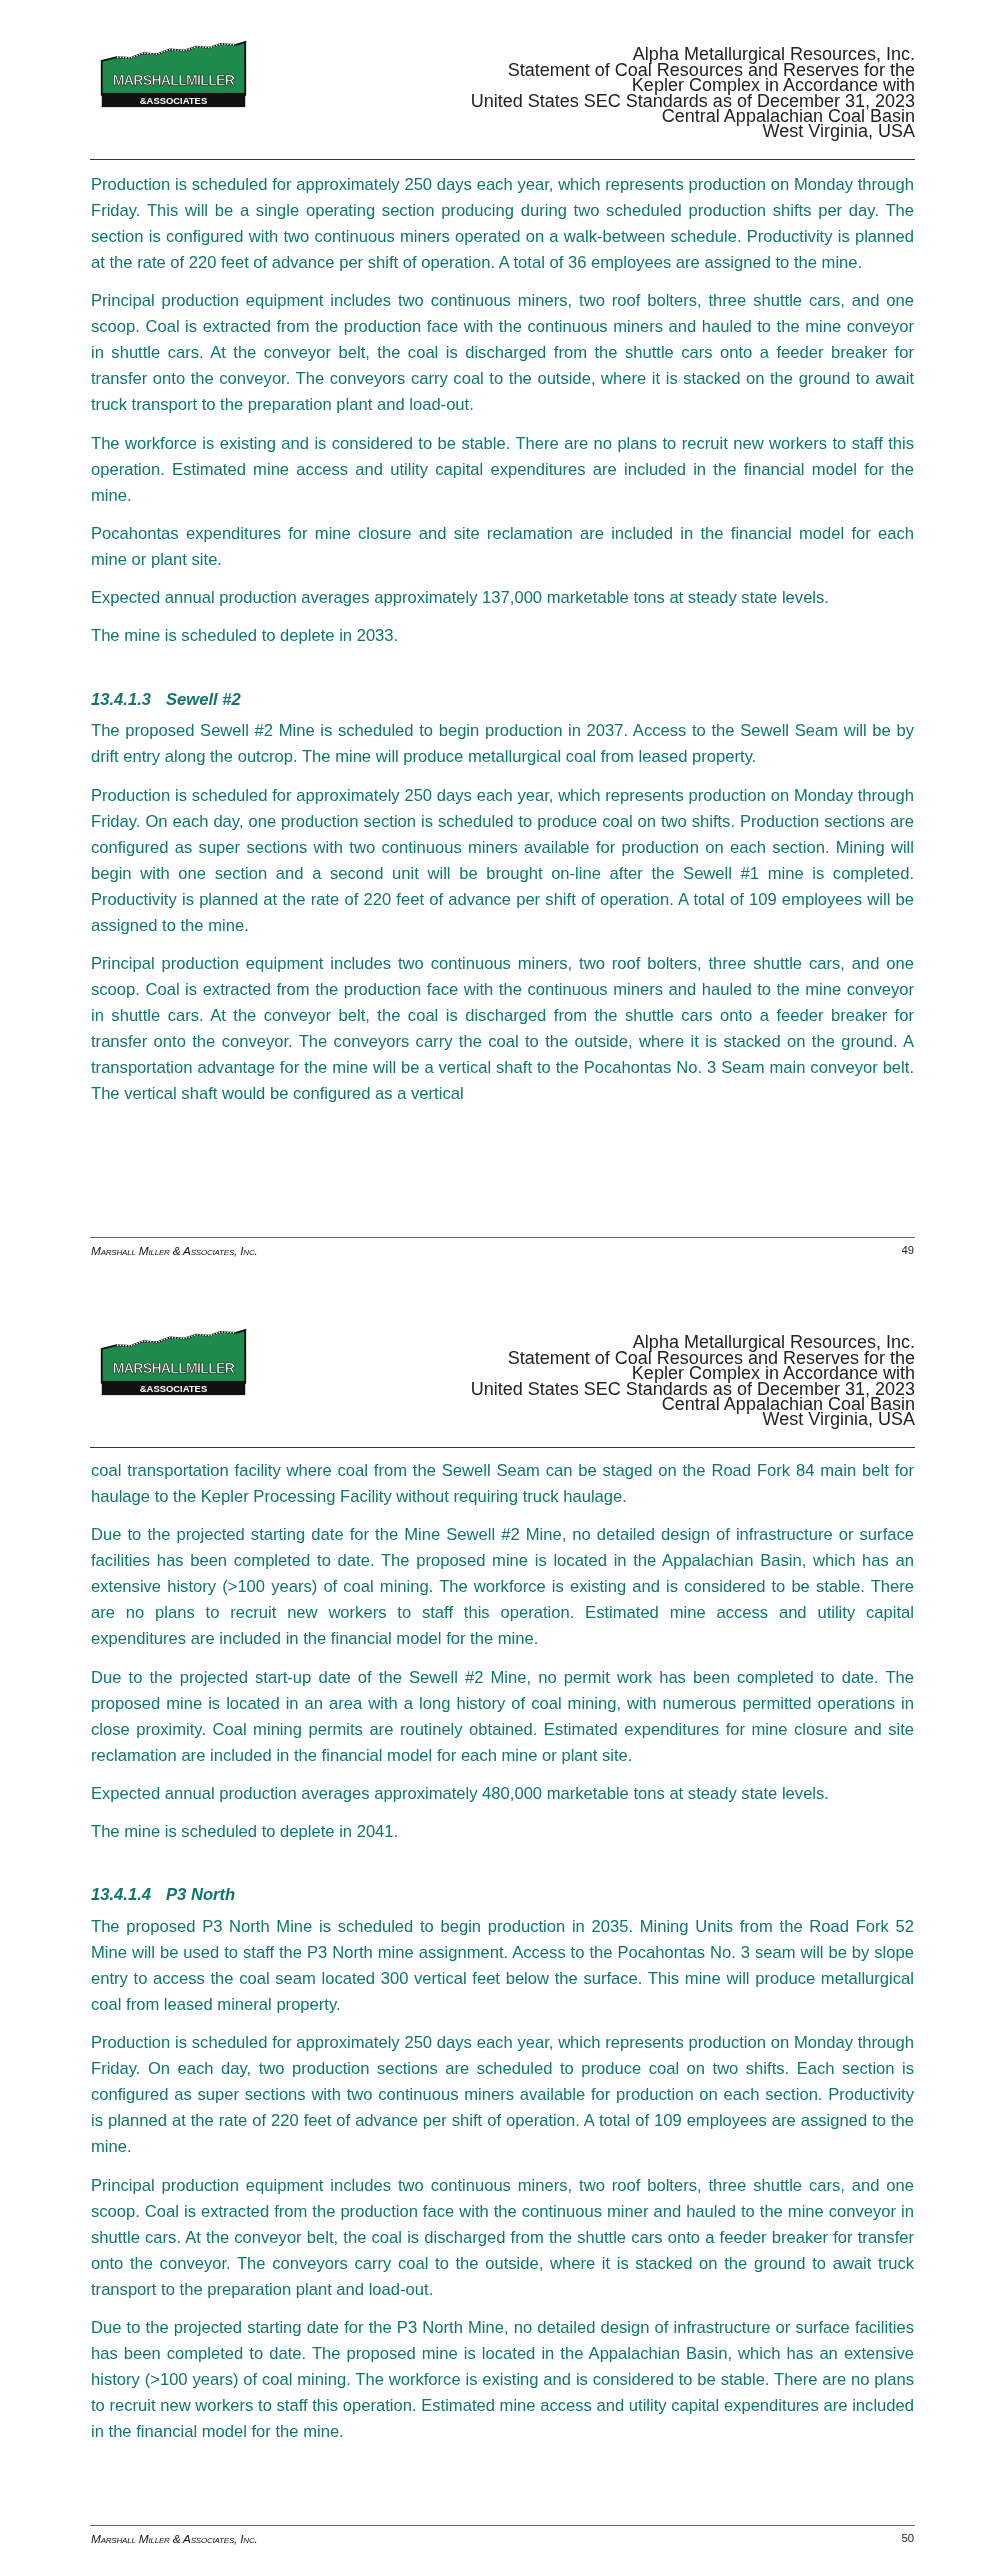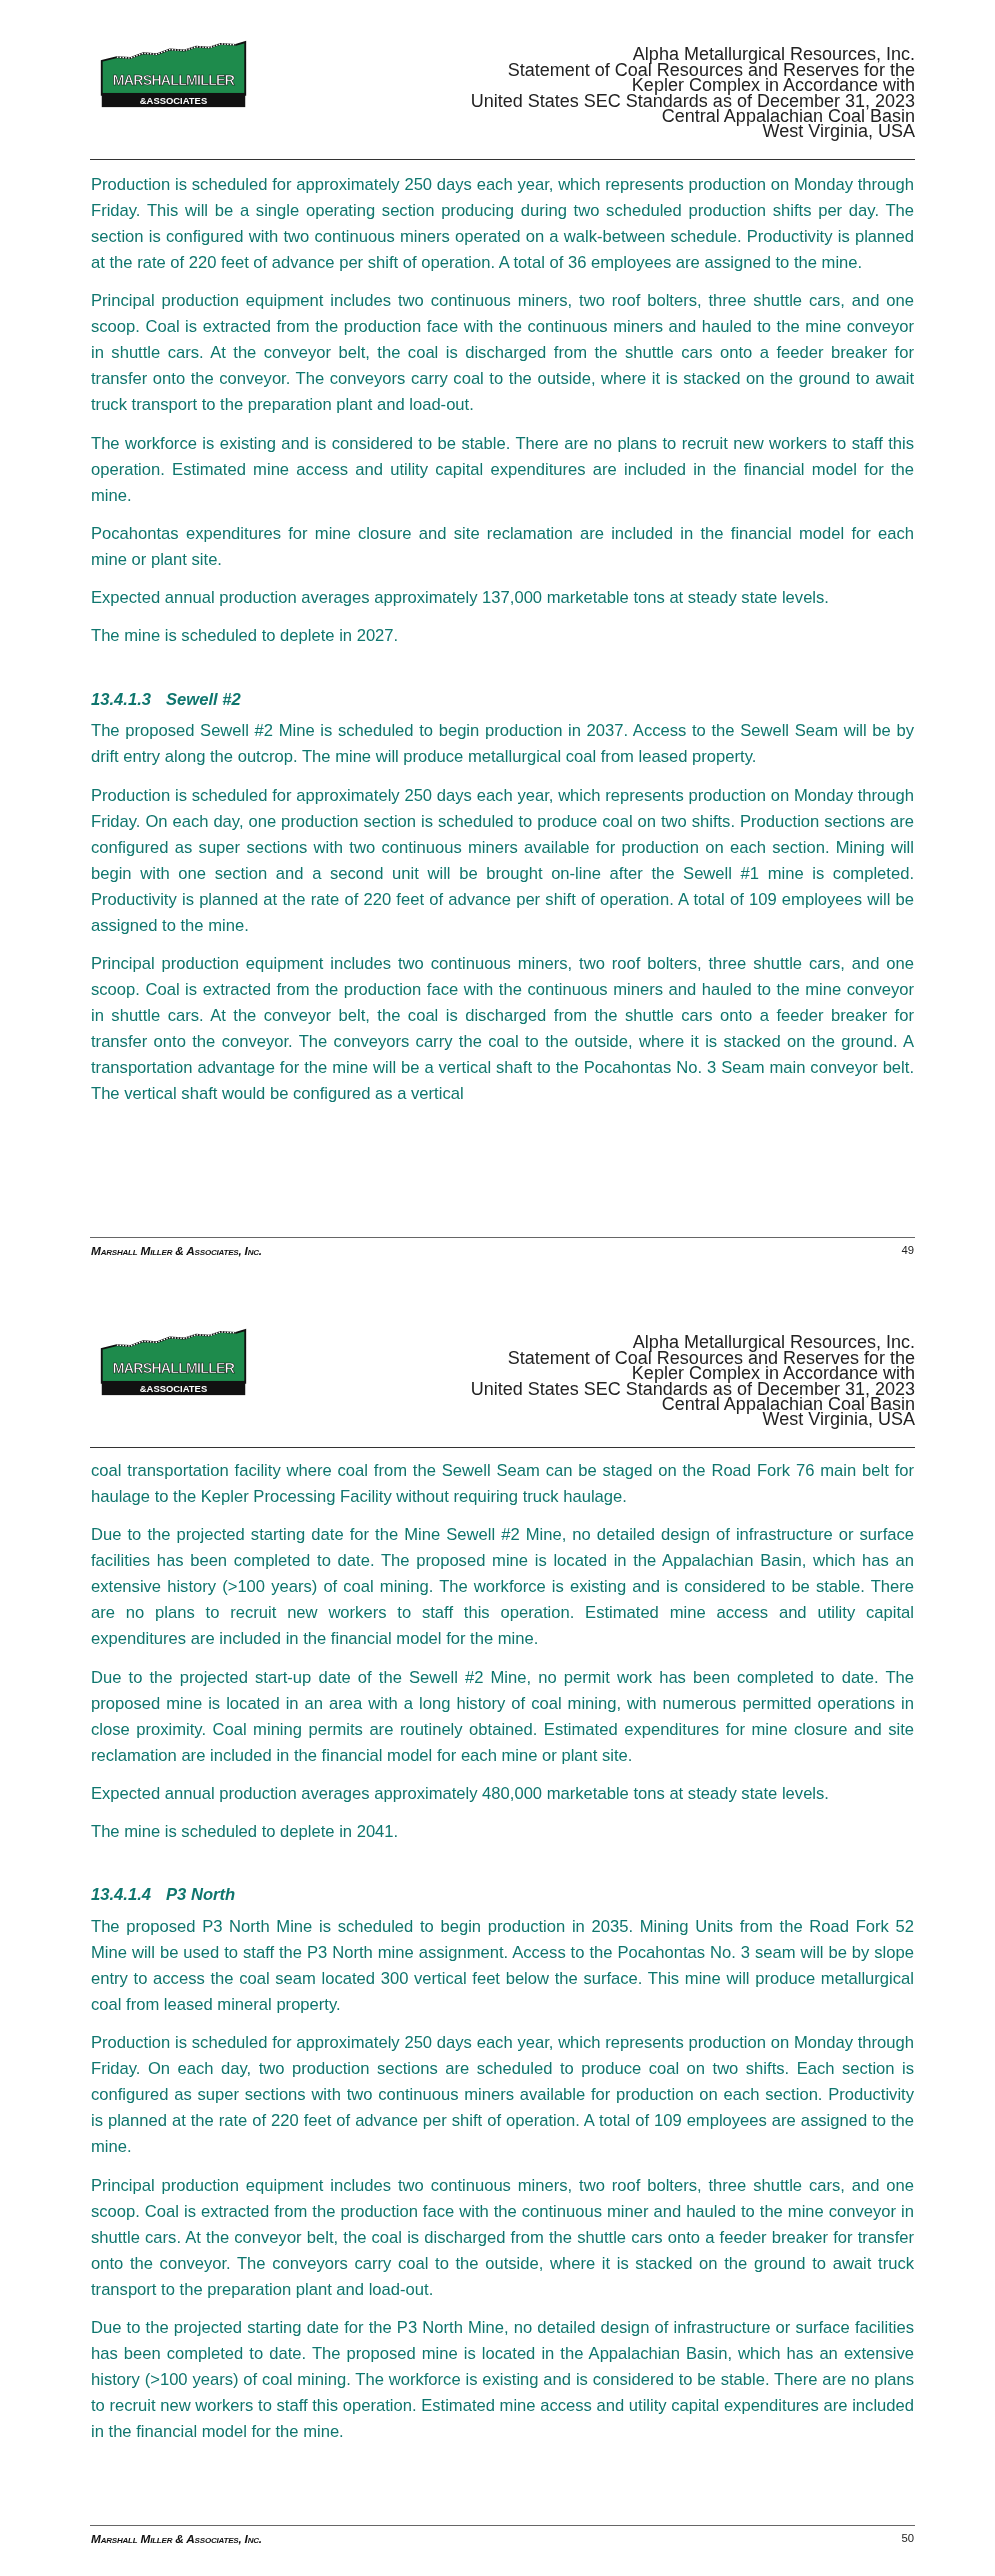--- a/index.html
+++ b/index.html
@@ -8,21 +8,21 @@
     .header { position: absolute; left: 90px; right: 80px; top: 38px; height: 109px; }
     .logo { position: absolute; left: 7.5px; top: 1.9px; width: 151px; height: 71px; }
     .addr { position: absolute; right: 0; top: 9.4px; text-align: right; font-size: 18px; line-height: 15.4px; color: #222; }
     .hrule { position: absolute; left: 90px; right: 80px; top: 159px; height: 0; border-top: 1.4px solid #333; }
     .body { position: absolute; left: 91px; right: 81px; top: 172px; font-size: 16.6px; line-height: 26px; color: #0f766e; }
     .body p { margin: 0 0 12.3px 0; text-align: justify; }
     .body h4 { margin: 0 0 5.7px 0; font-size: 16.6px; font-style: italic; font-weight: bold; line-height: 26px; }
     .body h4 .num { display: inline-block; width: 75px; margin-top: 25px; }
     .frule { position: absolute; left: 90px; right: 80px; top: 1237px; height: 0; border-top: 1.4px solid #666; }
     .footer { position: absolute; left: 91px; right: 81px; top: 1244px; font-size: 11px; }
-    .footer .co { font-style: italic; font-weight: bold; font-variant: small-caps; font-size: 11.8px; letter-spacing: -0.2px; }
+    .footer .co { font-style: italic; font-weight: normal; font-variant: small-caps; font-size: 11.8px; letter-spacing: -0.2px; }
     .footer .pg { position: absolute; right: 0; top: 0; font-size: 11.3px; color: #222; }
     .page2 .body { top: 170px; }
   </style>
 </head>
 <body>
 
 <div class="page page1">
   <div class="header">
     <svg class="logo" viewBox="0 0 160 75">
       <polygon points="4,22 20,18 34,19 48,14 62,15 76,10 92,11 104,7 118,8 130,4 146,5 156,2 156,58 4,58" fill="#1e8b4c" stroke="#111" stroke-width="2"></polygon>
@@ -41,21 +41,21 @@
     </div>
   </div>
   <div class="hrule"></div>
 
   <div class="body">
     <p>Production is scheduled for approximately 250 days each year, which represents production on Monday through Friday.  This will be a single operating section producing during two scheduled production shifts per day.  The section is configured with two continuous miners operated on a walk-between schedule. Productivity is planned at the rate of 220 feet of advance per shift of operation.  A total of 36 employees are assigned to the mine.</p>
     <p>Principal production equipment includes two continuous miners, two roof bolters, three shuttle cars, and one scoop.  Coal is extracted from the production face with the continuous miners and hauled to the mine conveyor in shuttle cars.  At the conveyor belt, the coal is discharged from the shuttle cars onto a feeder breaker for transfer onto the conveyor.  The conveyors carry coal to the outside, where it is stacked on the ground to await truck transport to the preparation plant and load-out.</p>
     <p>The workforce is existing and is considered to be stable.  There are no plans to recruit new workers to staff this operation.  Estimated mine access and utility capital expenditures are included in the financial model for the mine.</p>
     <p>Pocahontas expenditures for mine closure and site reclamation are included in the financial model for each mine or plant site.</p>
     <p>Expected annual production averages approximately 137,000 marketable tons at steady state levels.</p>
-    <p>The mine is scheduled to deplete in 2027.</p>
+    <p>The mine is scheduled to deplete in 2033.</p>
     <h4><span class="num">13.4.1.3</span><span>Sewell #2</span></h4>
     <p>The proposed Sewell #2 Mine is scheduled to begin production in 2037.  Access to the Sewell Seam will be by drift entry along the outcrop.  The mine will produce metallurgical coal from leased property.</p>
     <p>Production is scheduled for approximately 250 days each year, which represents production on Monday through Friday.  On each day, one production section is scheduled to produce coal on two shifts. Production sections are configured as super sections with two continuous miners available for production on each section.  Mining will begin with one section and a second unit will be brought on-line after the Sewell #1 mine is completed.  Productivity is planned at the rate of 220 feet of advance per shift of operation.  A total of 109 employees will be assigned to the mine.</p>
     <p>Principal production equipment includes two continuous miners, two roof bolters, three shuttle cars, and one scoop.  Coal is extracted from the production face with the continuous miners and hauled to the mine conveyor in shuttle cars.  At the conveyor belt, the coal is discharged from the shuttle cars onto a feeder breaker for transfer onto the conveyor.  The conveyors carry the coal to the outside, where it is stacked on the ground.  A transportation advantage for the mine will be a vertical shaft to the Pocahontas No. 3 Seam main conveyor belt.  The vertical shaft would be configured as a vertical</p>
   </div>
 
   <div class="frule"></div>
   <div class="footer">
     <span class="co">Marshall Miller &amp; Associates, Inc.</span>
     <span class="pg">49</span>
@@ -76,21 +76,21 @@
       <div>Statement of Coal Resources and Reserves for the</div>
       <div>Kepler Complex in Accordance with</div>
       <div>United States SEC Standards as of December 31, 2023</div>
       <div>Central Appalachian Coal Basin</div>
       <div>West Virginia, USA</div>
     </div>
   </div>
   <div class="hrule"></div>
 
   <div class="body">
-    <p>coal transportation facility where coal from the Sewell Seam can be staged on the Road Fork 76 main belt for haulage to the Kepler Processing Facility without requiring truck haulage.</p>
+    <p>coal transportation facility where coal from the Sewell Seam can be staged on the Road Fork 84 main belt for haulage to the Kepler Processing Facility without requiring truck haulage.</p>
     <p>Due to the projected starting date for the Mine Sewell #2 Mine, no detailed design of infrastructure or surface facilities has been completed to date.  The proposed mine is located in the Appalachian Basin, which has an extensive history (&gt;100 years) of coal mining.  The workforce is existing and is considered to be stable.  There are no plans to recruit new workers to staff this operation.  Estimated mine access and utility capital expenditures are included in the financial model for the mine.</p>
     <p>Due to the projected start-up date of the Sewell #2 Mine, no permit work has been completed to date. The proposed mine is located in an area with a long history of coal mining, with numerous permitted operations in close proximity.  Coal mining permits are routinely obtained.  Estimated expenditures for mine closure and site reclamation are included in the financial model for each mine or plant site.</p>
     <p>Expected annual production averages approximately 480,000 marketable tons at steady state levels.</p>
     <p>The mine is scheduled to deplete in 2041.</p>
     <h4><span class="num">13.4.1.4</span><span>P3 North</span></h4>
     <p>The proposed P3 North Mine is scheduled to begin production in 2035.  Mining Units from the Road Fork 52 Mine will be used to staff the P3 North mine assignment.  Access to the Pocahontas No. 3 seam will be by slope entry to access the coal seam located 300 vertical feet below the surface.  This mine will produce metallurgical coal from leased mineral property.</p>
     <p>Production is scheduled for approximately 250 days each year, which represents production on Monday through Friday.  On each day, two production sections are scheduled to produce coal on two shifts. Each section is configured as super sections with two continuous miners available for production on each section.  Productivity is planned at the rate of 220 feet of advance per shift of operation.  A total of 109 employees are assigned to the mine.</p>
     <p>Principal production equipment includes two continuous miners, two roof bolters, three shuttle cars, and one scoop.  Coal is extracted from the production face with the continuous miner and hauled to the mine conveyor in shuttle cars.  At the conveyor belt, the coal is discharged from the shuttle cars onto a feeder breaker for transfer onto the conveyor.  The conveyors carry coal to the outside, where it is stacked on the ground to await truck transport to the preparation plant and load-out.</p>
     <p>Due to the projected starting date for the P3 North Mine, no detailed design of infrastructure or surface facilities has been completed to date.  The proposed mine is located in the Appalachian Basin, which has an extensive history (&gt;100 years) of coal mining.  The workforce is existing and is considered to be stable.  There are no plans to recruit new workers to staff this operation.  Estimated mine access and utility capital expenditures are included in the financial model for the mine.</p>
   </div>

